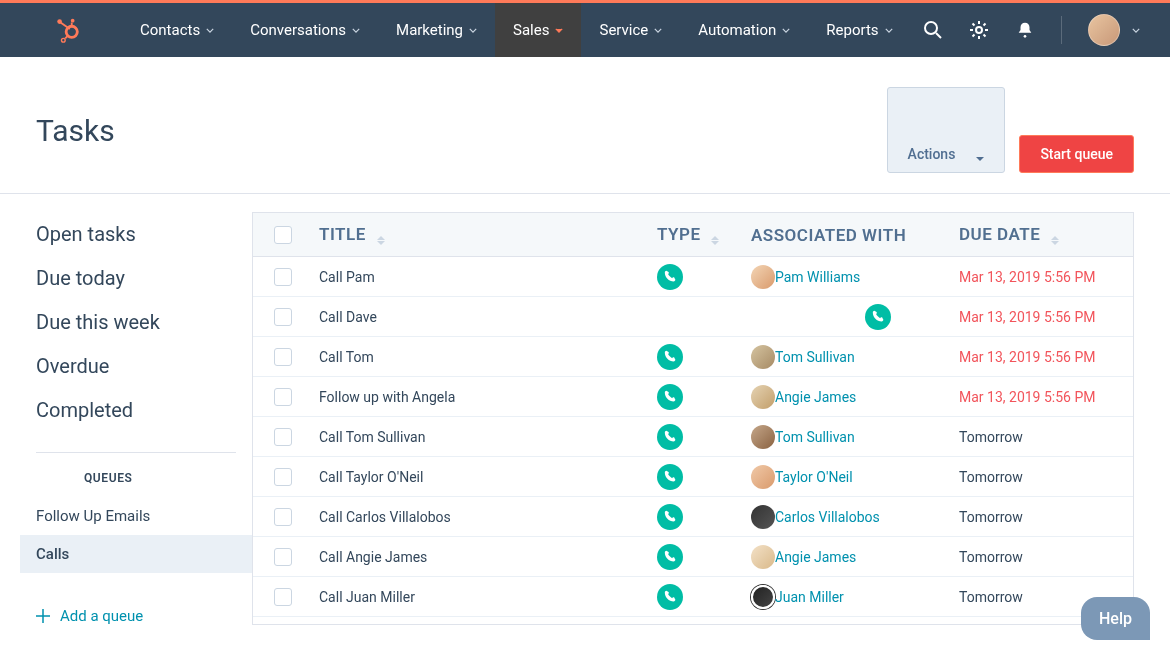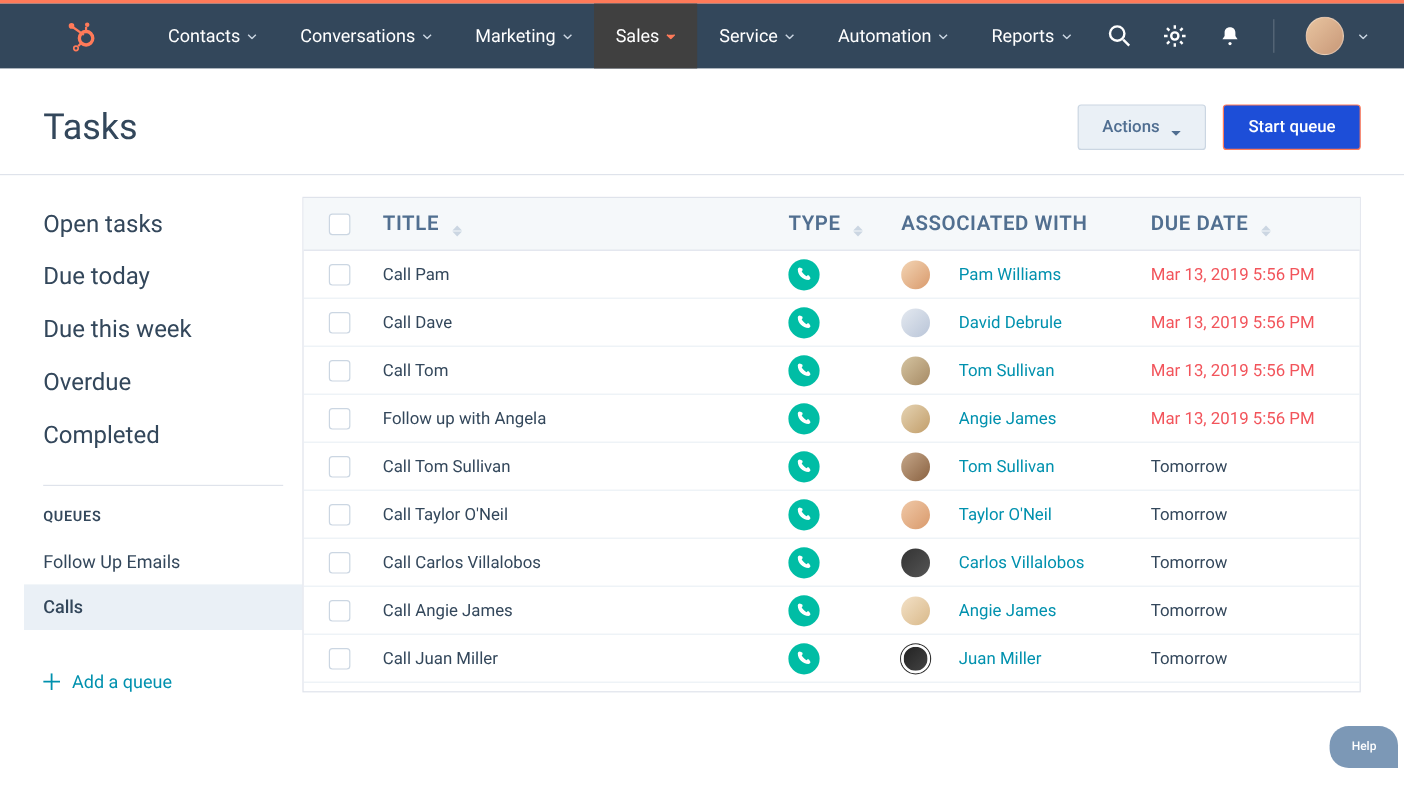--- a/index.html
+++ b/index.html
@@ -116,31 +116,32 @@
     gap: 14px;
   }
   .btn {
     padding: 10px 20px;
     border-radius: 3px;
     font-size: 14px;
     font-weight: 500;
     cursor: pointer;
     display: inline-flex;
     align-items: flex-end;
-    gap: 10px;
+    gap: 21px;
   }
   .btn-secondary {
     background: #eaf0f6;
     border: 1px solid #cbd6e2;
     color: #506e91;
   }
   .btn-primary {
-    background: #1d4ed8;
+    background: #ef4444;
     border: 1px solid #ff7a59;
     color: #fff;
+    margin-top: 48px;
   }
 
   
   .content {
     display: flex;
     padding: 0 36px 0 0;
   }
 
   
   .sidebar {
@@ -161,20 +162,21 @@
     font-size: 20px;
     color: #33475b;
     cursor: pointer;
   }
   .side-heading {
     font-size: 12px;
     letter-spacing: 0.6px;
     font-weight: 600;
     color: #33475b;
     padding: 0 0 12px 0;
+    margin-left: 48px;
   }
   .queue-item {
     padding: 10px 16px;
     margin-left: -16px;
     margin-right: -16px;
     font-size: 15px;
     cursor: pointer;
   }
   .queue-item.active {
     background: #eaf0f6;
@@ -253,45 +255,45 @@
     border-radius: 50%;
     background: #00bda5;
     display: flex;
     align-items: center;
     justify-content: center;
     color: #fff;
   }
   .assoc {
     display: flex;
     align-items: center;
-    gap: 24px;
+    gap: 0;
   }
   .assoc .mini-avatar {
     width: 24px;
     height: 24px;
     border-radius: 50%;
     flex-shrink: 0;
   }
   .assoc-name {
     color: #0091ae;
     cursor: pointer;
   }
   .date-col { color: #33475b; }
   .date-col.overdue { color: #f2545b; }
 
   
   .help-fab {
     position: absolute;
-    right: 5px;
+    right: 20px;
     bottom: 18px;
     background: #7c98b6;
     color: #fff;
     padding: 12px 18px;
     border-radius: 16px 16px 0 16px;
-    font-size: 10px;
+    font-size: 16px;
     font-weight: 500;
     cursor: pointer;
   }
 
   
   .av1{background:linear-gradient(135deg,#f3d5b5,#d99a6c);}
   .av2{background:linear-gradient(135deg,#e4e9f0,#b9c5d8);}
   .av3{background:linear-gradient(135deg,#d5c4a1,#a68a64);}
   .av4{background:linear-gradient(135deg,#e5d3b3,#c29e6a);}
   .av5{background:linear-gradient(135deg,#c5a78a,#8a6241);}
@@ -502,26 +504,20 @@
             <div class="checkbox"></div>
           </div>
           <div class="col-title">Call Dave</div>
           <div class="col-type">
             <div class="type-badge">
               <svg viewBox="0 0 16 16" width="13" height="13">
                 <path d="M3 1c-1 0-2 1-2 2 0 6 5 11 11 11 1 0 2-1 2-2l-1-2c0-1-2-1-2-1l-1 1c-2-1-4-3-5-5l1-1s0-2-1-2L3 1z" fill="#fff"></path>
               </svg>
             </div>
           </div>
-          <div class="col-assoc">
-            <div class="assoc">
-              <div class="mini-avatar av2"></div>
-              <span class="assoc-name">David Debrule</span>
-            </div>
-          </div>
           <div class="col-date date-col overdue">Mar 13, 2019 5:56 PM</div>
         </div>
         <div class="row">
           <div class="col-check">
             <div class="checkbox"></div>
           </div>
           <div class="col-title">Call Tom</div>
           <div class="col-type">
             <div class="type-badge">
               <svg viewBox="0 0 16 16" width="13" height="13">

